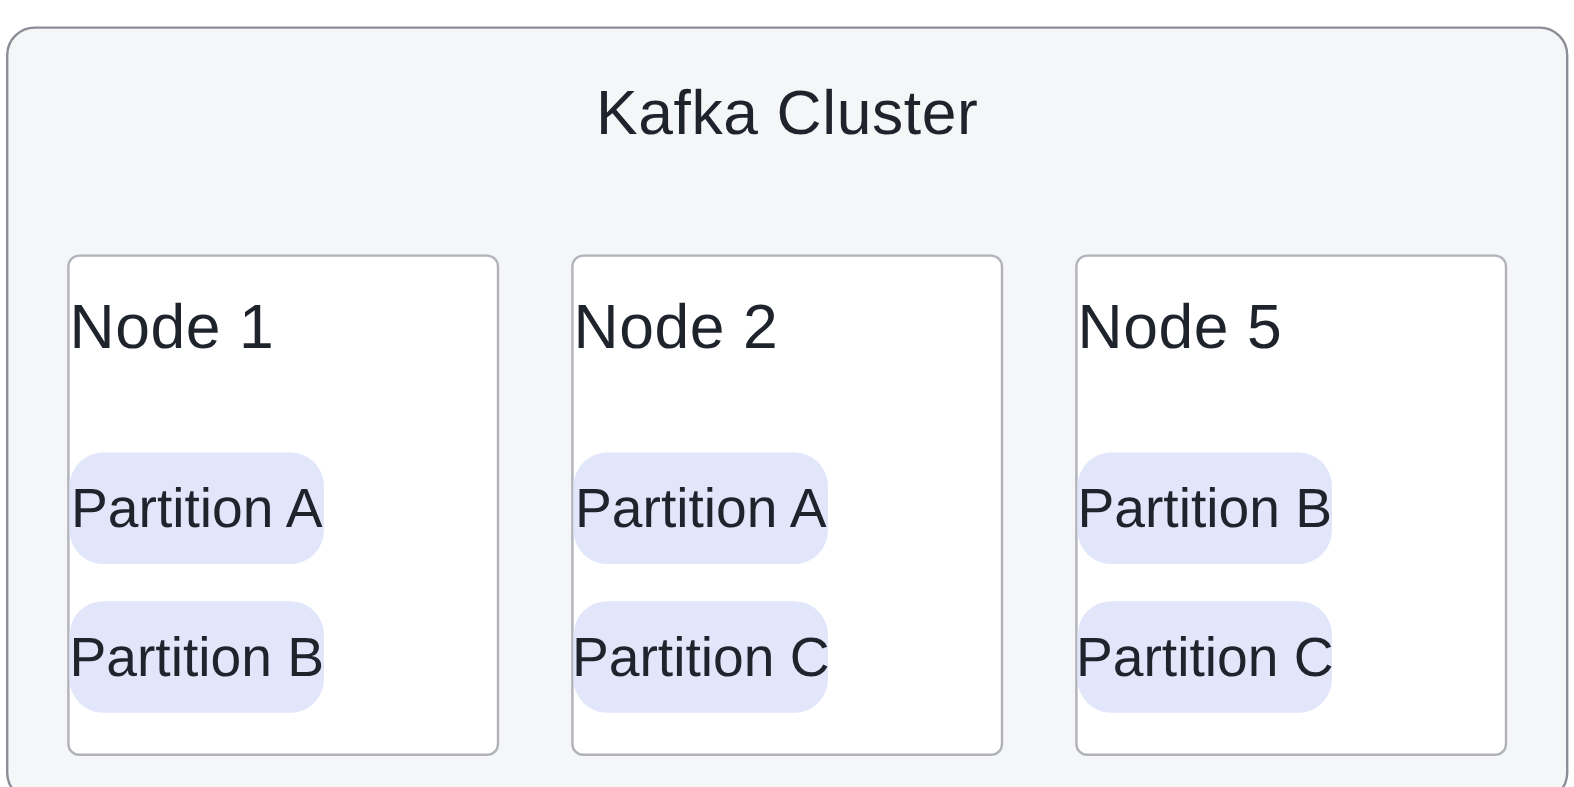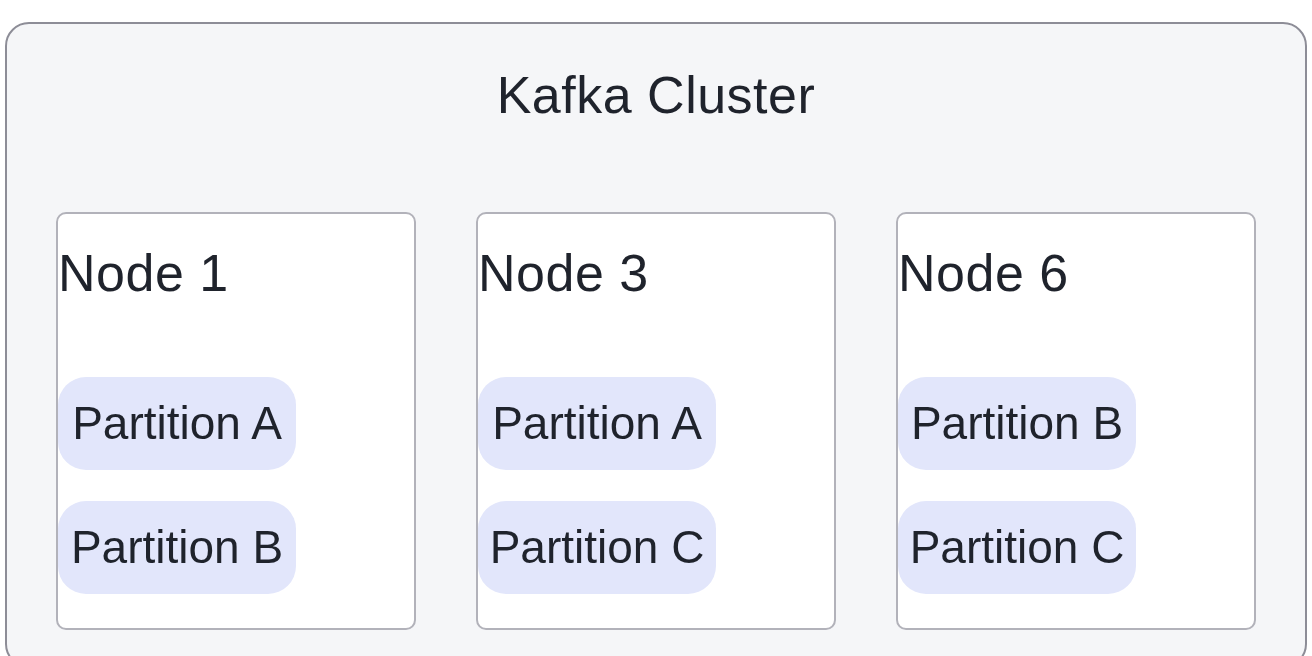--- a/index.html
+++ b/index.html
@@ -50,21 +50,21 @@
     color: var(--text, #1f232c);
     letter-spacing: 0.5px;
   }
   .partitions {
     margin-top: 72px;
     display: flex;
     flex-direction: column;
     gap: 31px;
   }
   .pill {
-    width: 238px;
+    width: 212px;
     height: 93px;
     border-radius: 28px;
     background: var(--partition-background, #e2e6fb);
     color: var(--text, #2a2d37);
     font-size: 46px;
     display: flex;
     align-items: center;
     justify-content: center;
     white-space: nowrap;
   }
@@ -76,27 +76,27 @@
   <div class="cluster-title">Kafka Cluster</div>
   <div class="nodes">
       <div class="node">
         <div class="node-title">Node 1</div>
         <div class="partitions">
           <div class="pill">Partition A</div>
           <div class="pill">Partition B</div>
         </div>
       </div>
       <div class="node">
-        <div class="node-title">Node 3</div>
+        <div class="node-title">Node 2</div>
         <div class="partitions">
           <div class="pill">Partition A</div>
           <div class="pill">Partition C</div>
         </div>
       </div>
       <div class="node">
-        <div class="node-title">Node 6</div>
+        <div class="node-title">Node 5</div>
         <div class="partitions">
           <div class="pill">Partition B</div>
           <div class="pill">Partition C</div>
         </div>
       </div>
     </div>
 </div>
 
 </body></html>

